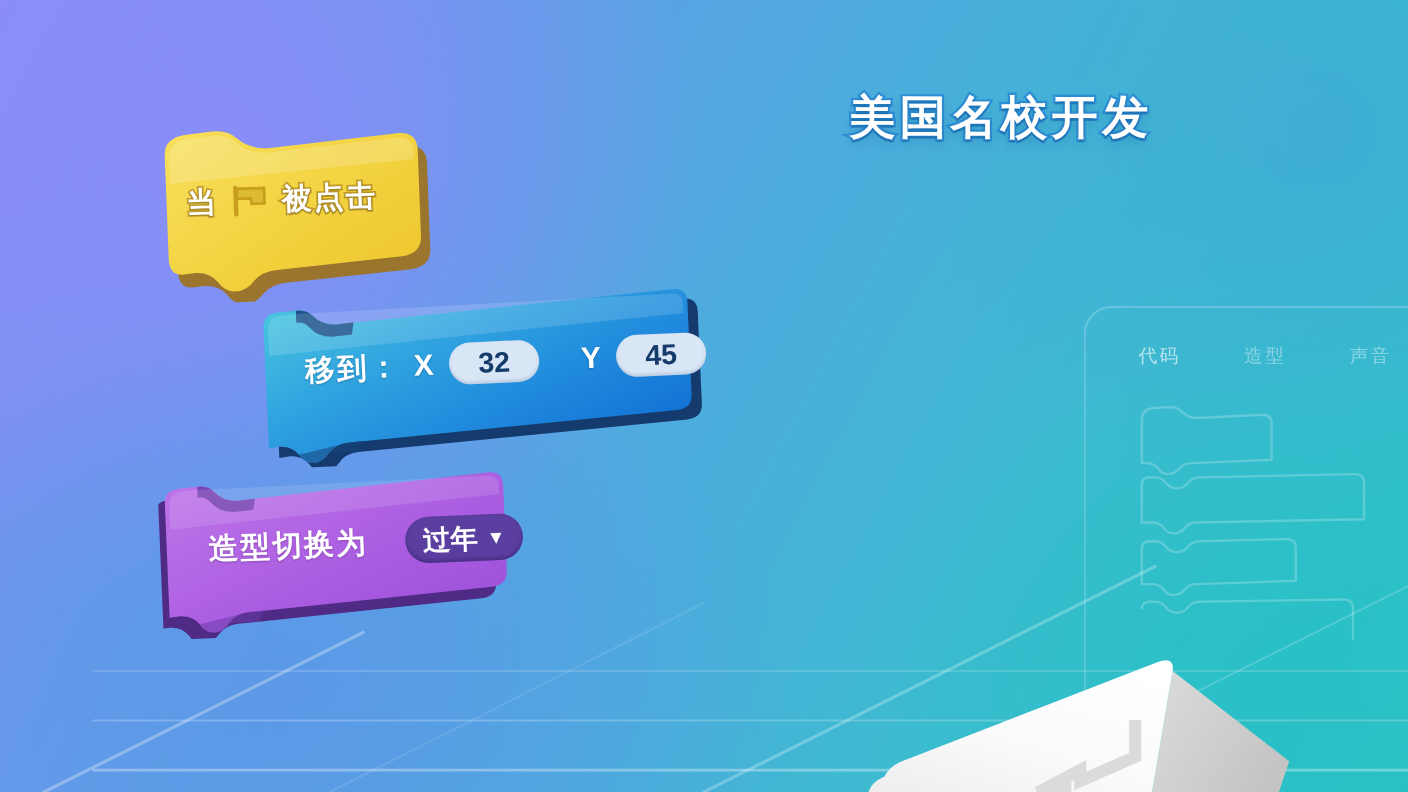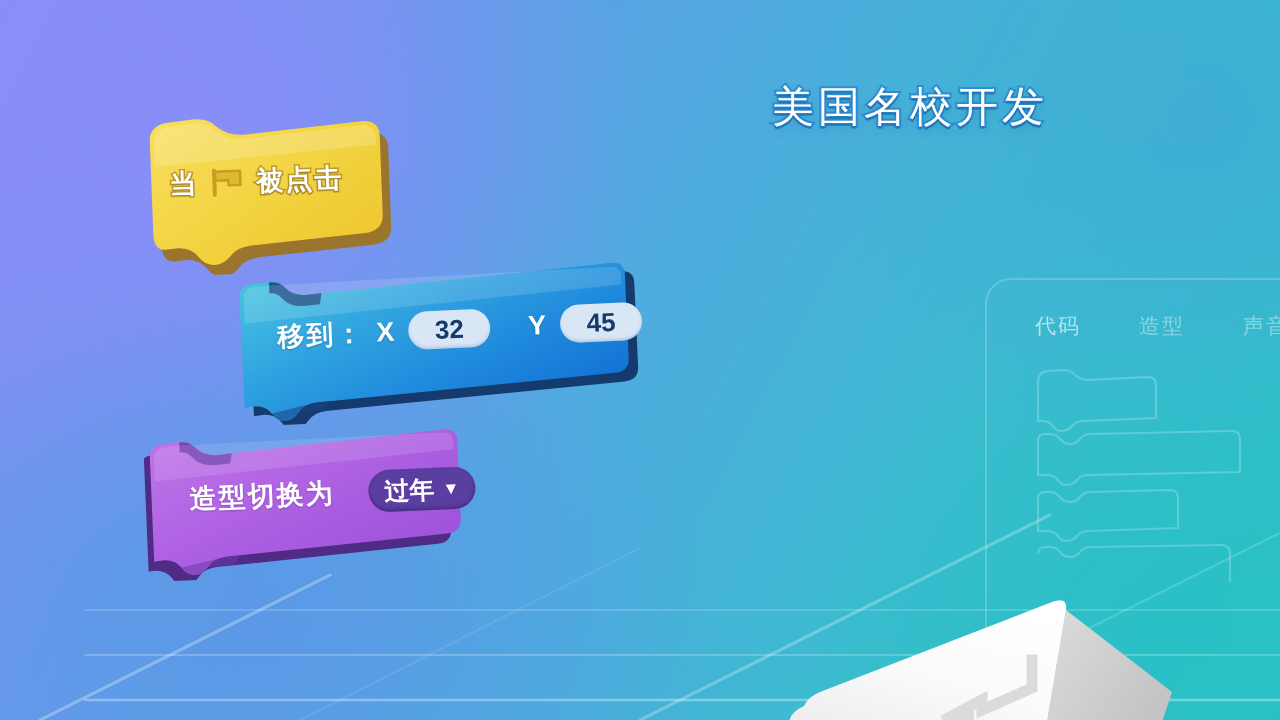--- a/index.html
+++ b/index.html
@@ -80,21 +80,21 @@
   }
   .ghost-tabs {
     position: absolute;
     left: 1035px;
     top: 312px;
     display: flex;
     gap: 58px;
     pointer-events: none;
   }
   .ghost-tab {
-    font-size: 21px;
+    font-size: 17px;
     letter-spacing: 2px;
     color: rgba(255,255,255,0.40);
     white-space: nowrap;
   }
   .ghost-tab.active { color: rgba(255,255,255,0.62); }
   .ghost-blocks {
     position: absolute;
     left: 1036px;
     top: 368px;
     pointer-events: none;
@@ -103,21 +103,21 @@
   
   .headline {
     position: absolute;
     left: 600px;
     top: 86px;
     width: 620px;
     text-align: center;
   }
   .headline-line {
     font-size: 42px;
-    font-weight: normal;
+    font-weight: bold;
     letter-spacing: 4px;
     color: #FFFFFF;
     line-height: 1.0;
     white-space: nowrap;
     -webkit-text-stroke: 4px #2E8FD6;
     paint-order: stroke fill;
     text-shadow:
       0 3px 0 rgba(22,104,170,0.55),
       0 5px 10px rgba(20,90,150,0.30);
     text-align: center;

